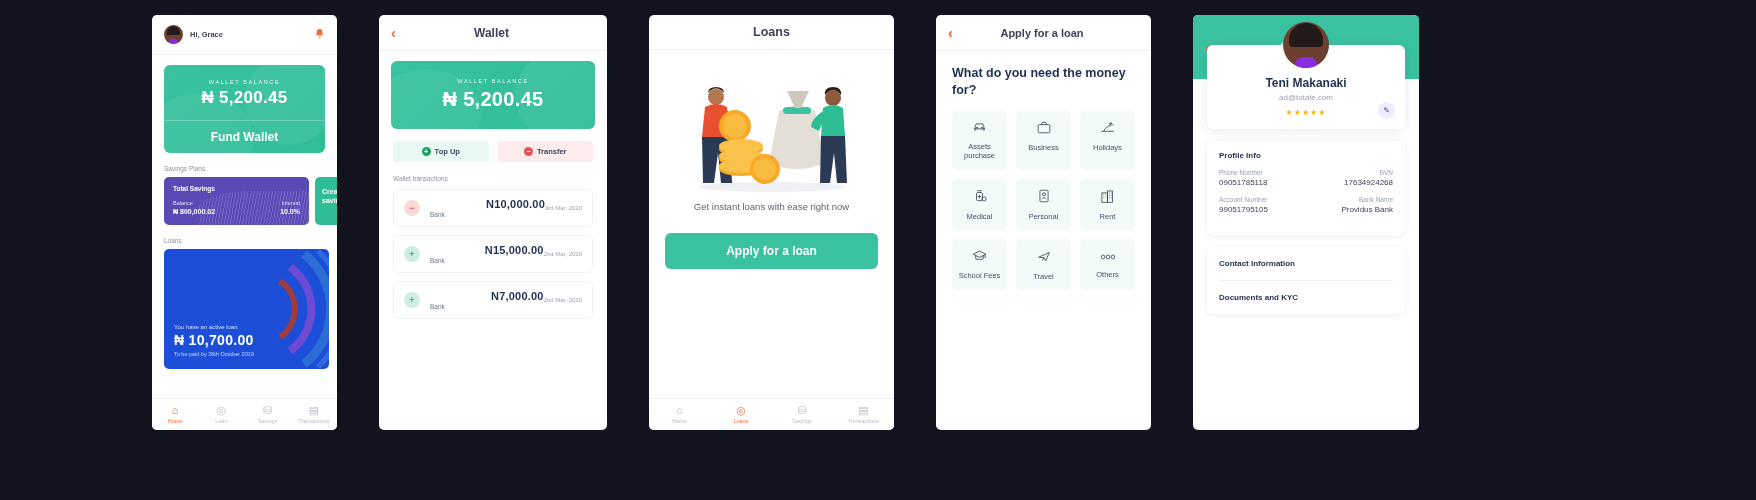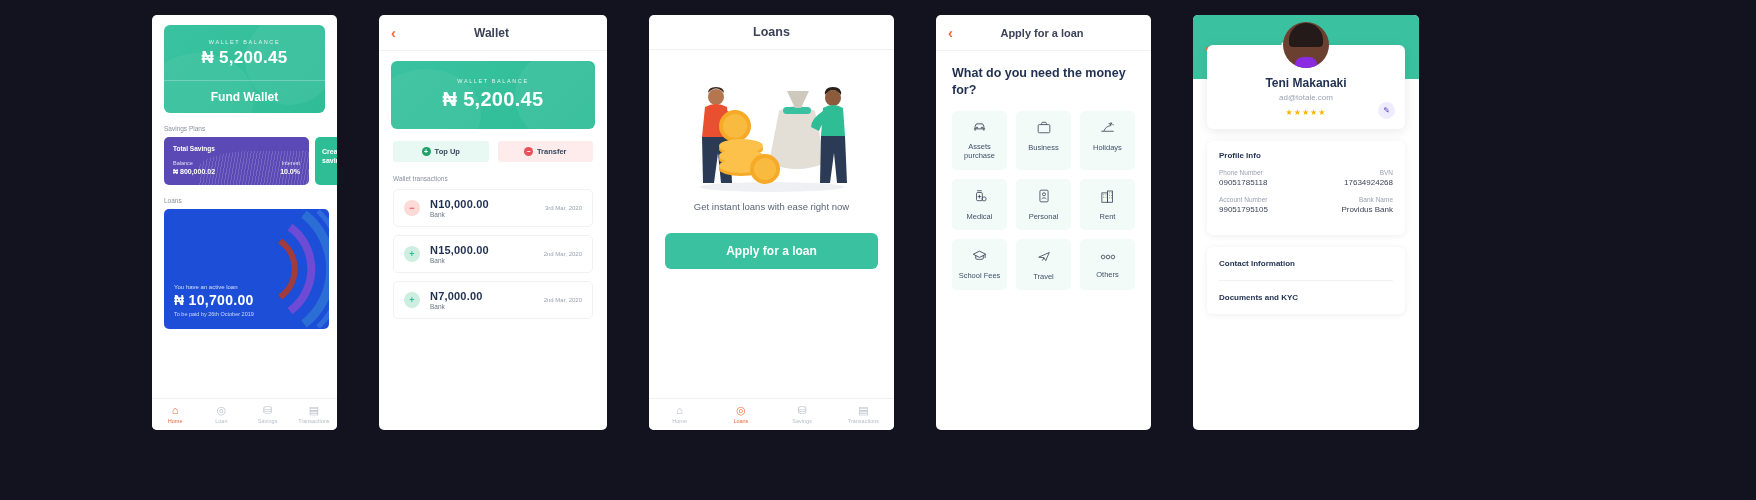--- a/index.html
+++ b/index.html
@@ -69,21 +69,21 @@
   .pill.up{background:#e8f8f2;color:#35495e;}
   .pill.tr{background:#fdeceb;color:#35495e;}
   .dot{width:9px;height:9px;border-radius:50%;display:inline-flex;align-items:center;justify-content:center;color:#fff;font-size:7px;font-weight:bold;line-height:1;}
   .dot.g{background:#22a06b;} .dot.r{background:#e8505b;}
 
   .txrow{display:flex;align-items:center;margin:0 14px 8px;border:1px solid #f0f1f4;border-radius:5px;padding:8px 10px;cursor:pointer;}
   .tx-ic{width:16px;height:16px;border-radius:50%;display:flex;align-items:center;justify-content:center;font-size:9px;font-weight:bold;flex:0 0 auto;}
   .tx-ic.minus{background:#fbdad8;color:#e8505b;}
   .tx-ic.plus{background:#cdeee1;color:#2fbd96;}
   .tx-mid{margin-left:10px;flex:1;}
-  .tx-amt{font-size:11px;font-weight:bold;color:#1f3050;letter-spacing:.2px;}
+  .tx-amt{font-size:11px;font-weight:bold;color:#1f3050;letter-spacing:.2px;text-align:right;}
   .tx-sub{font-size:6.5px;color:#6b7688;margin-top:1px;}
   .tx-date{font-size:6px;color:#9aa2b1;}
 
   
   .illus{flex:0 0 auto;display:flex;justify-content:center;align-items:flex-end;height:125px;margin-top:18px;}
   .noloans{text-align:center;color:#f4683c;font-size:15px;font-weight:bold;margin-top:14px;}
   .noloans-sub{text-align:center;color:#5a6576;font-size:9.5px;line-height:1.55;margin:7px 22px 0;}
   .cta{margin:18px 16px 0;background:#3ac2a0;color:#fff;text-align:center;padding:11px 0;border-radius:6px;font-size:12px;font-weight:bold;cursor:pointer;}
 
   
@@ -114,20 +114,29 @@
   .slist{background:#fff;border-radius:6px;margin:12px 14px 0;box-shadow:0 1px 7px rgba(0,0,0,.07);padding:0 12px;flex:0 0 auto;}
   .sli{font-size:8px;font-weight:bold;color:#1f3050;padding:12px 0;border-bottom:1px solid #f0f1f4;cursor:pointer;}
   .sli:last-child{border-bottom:none;}
 </style>
 </head>
 <body>
 
 <div class="stage">
 
   <div class="phone">
+    <div class="hdr">
+      <div class="avatar"></div>
+      <div class="greet">Hi, Grace</div>
+      <div class="bell">
+        <svg width="11" height="11" viewBox="0 0 24 24" fill="#f4683c">
+            <path d="M12 2a6 6 0 00-6 6v4l-2 3v1h16v-1l-2-3V8a6 6 0 00-6-6zm0 19a2.5 2.5 0 002.5-2.5h-5A2.5 2.5 0 0012 21z"></path>
+          </svg>
+      </div>
+    </div>
     <div class="wcard">
       <div class="deco"></div>
         <div class="deco2"></div>
       <div class="wlabel">WALLET BALANCE</div>
       <div class="wamount">₦ 5,200.45</div>
       <div class="fundbtn">Fund Wallet</div>
     </div>
     <div class="sectlabel">Savings Plans</div>
     <div class="savings-row">
       <div class="savecard">

